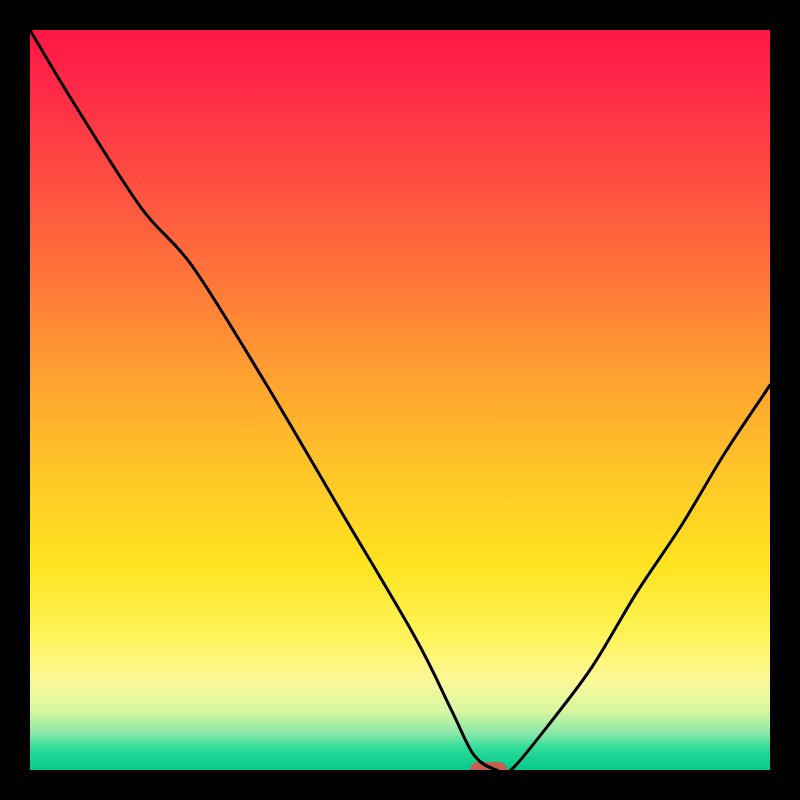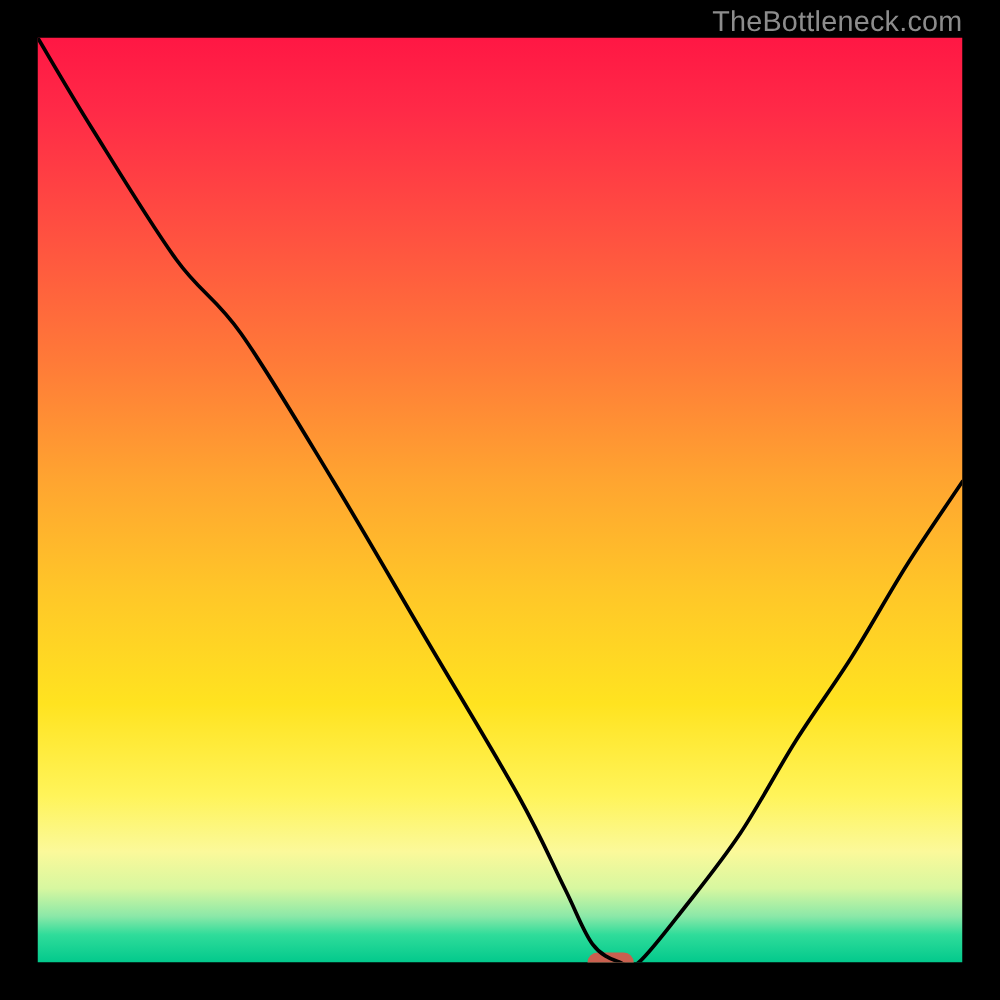--- a/index.html
+++ b/index.html
@@ -71,14 +71,13 @@
 <body>
 
 <div class="frame">
   <div class="plot">
     <div class="gradient"></div>
     <div class="marker" id="marker" style="left: 440.3px; top: 731.86px; width: 37px; height: 16.28px;"></div>
     <svg class="curve" id="curve" viewBox="0 0 740 740" preserveAspectRatio="none">
       <path id="curvePath" d="M 0 0 C 7.3999999999999995 12.333333333333334 25.9 44.39999999999999 44.4 74 C 62.9 103.60000000000001 91.26666666666667 150.4666666666667 111 177.60000000000002 C 130.73333333333335 204.73333333333335 141.83333333333334 207.19999999999996 162.8 236.79999999999995 C 183.76666666666668 266.4 212.13333333333335 314.5 236.8 355.2 C 261.4666666666667 395.9 286.1333333333333 439.06666666666666 310.8 481 C 335.4666666666667 522.9333333333333 366.3 573.5 384.8 606.8 C 403.3 640.0999999999999 411.9333333333333 661.0666666666666 421.79999999999995 680.8 C 431.66666666666663 700.5333333333333 436.6 715.3333333333334 444 725.2 C 451.4 735.0666666666667 460.0333333333333 737.5333333333333 466.2 740 C 472.3666666666667 742.4666666666667 472.3666666666667 747.4 481 740 C 489.6333333333333 732.6 504.43333333333334 712.8666666666667 518 695.6 C 531.5666666666666 678.3333333333334 547.6 658.6 562.4 636.4 C 577.1999999999999 614.1999999999999 592 585.8333333333333 606.8 562.4 C 621.5999999999999 538.9666666666667 636.4000000000001 519.2333333333332 651.2 495.79999999999995 C 666 472.3666666666666 680.8 445.23333333333335 695.5999999999999 421.8 C 710.3999999999999 398.3666666666667 732.6 366.3 740 355.2" fill="none" stroke="#000" stroke-width="3" stroke-linejoin="round" stroke-linecap="round"></path>
     </svg>
   </div>
-  <div class="watermark">TheBottleneck.com</div>
 </div>
 
 </body></html>

